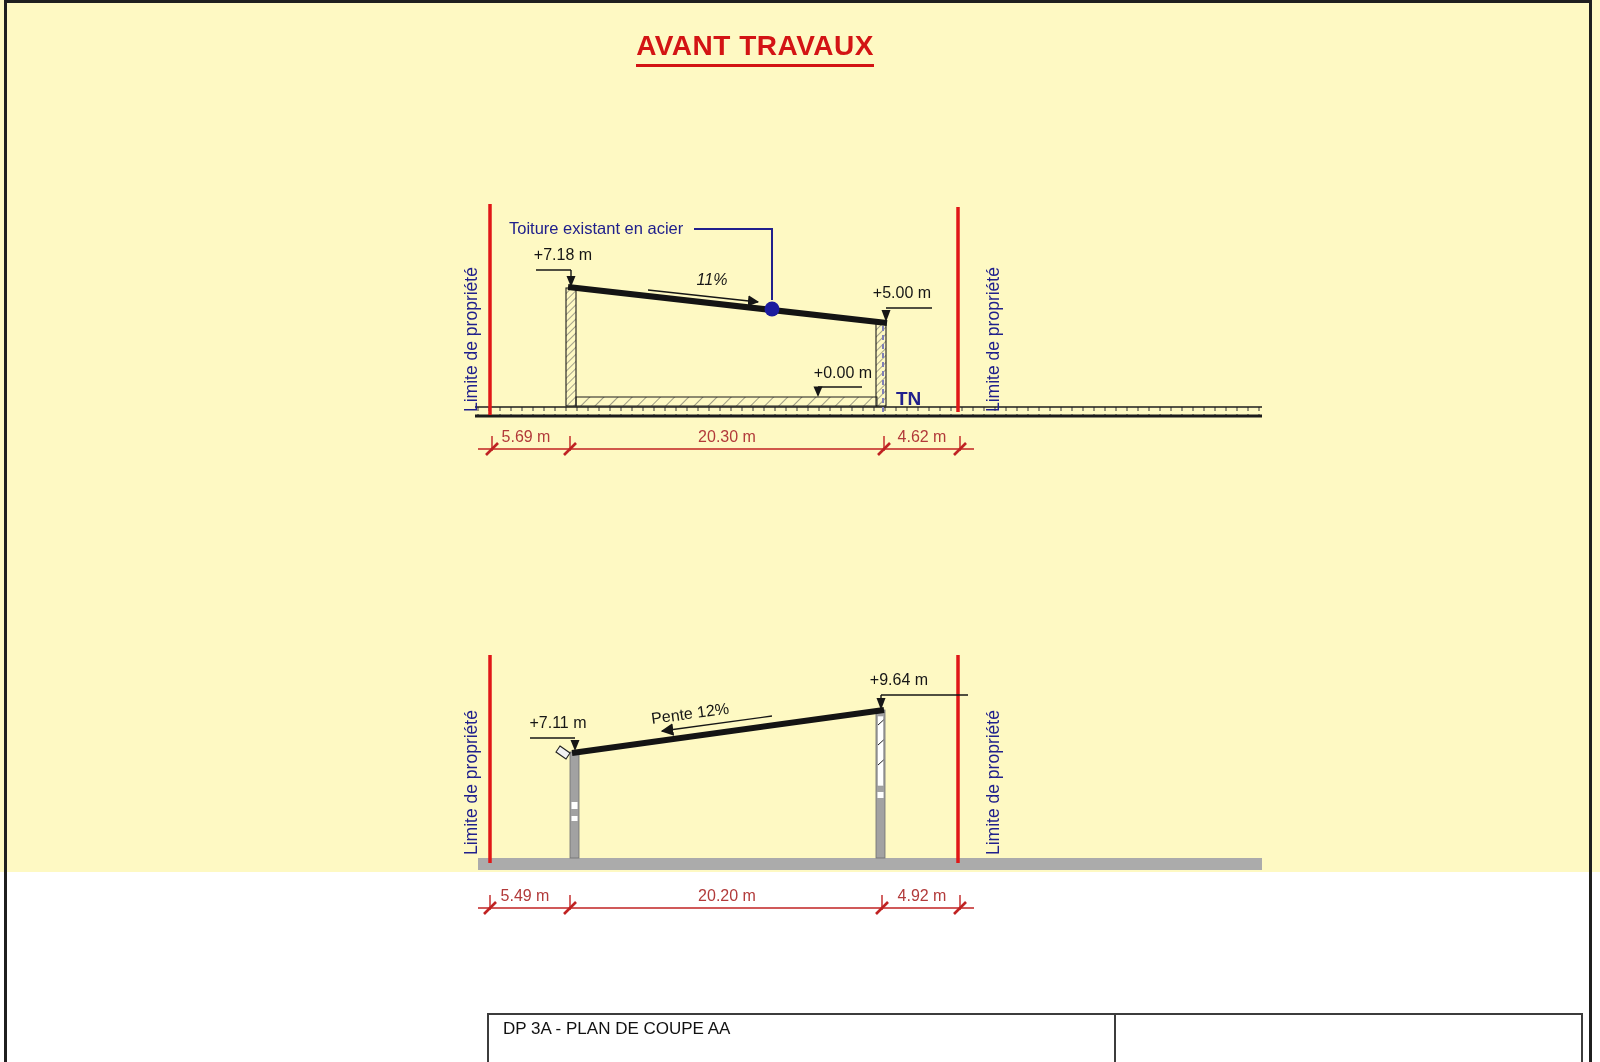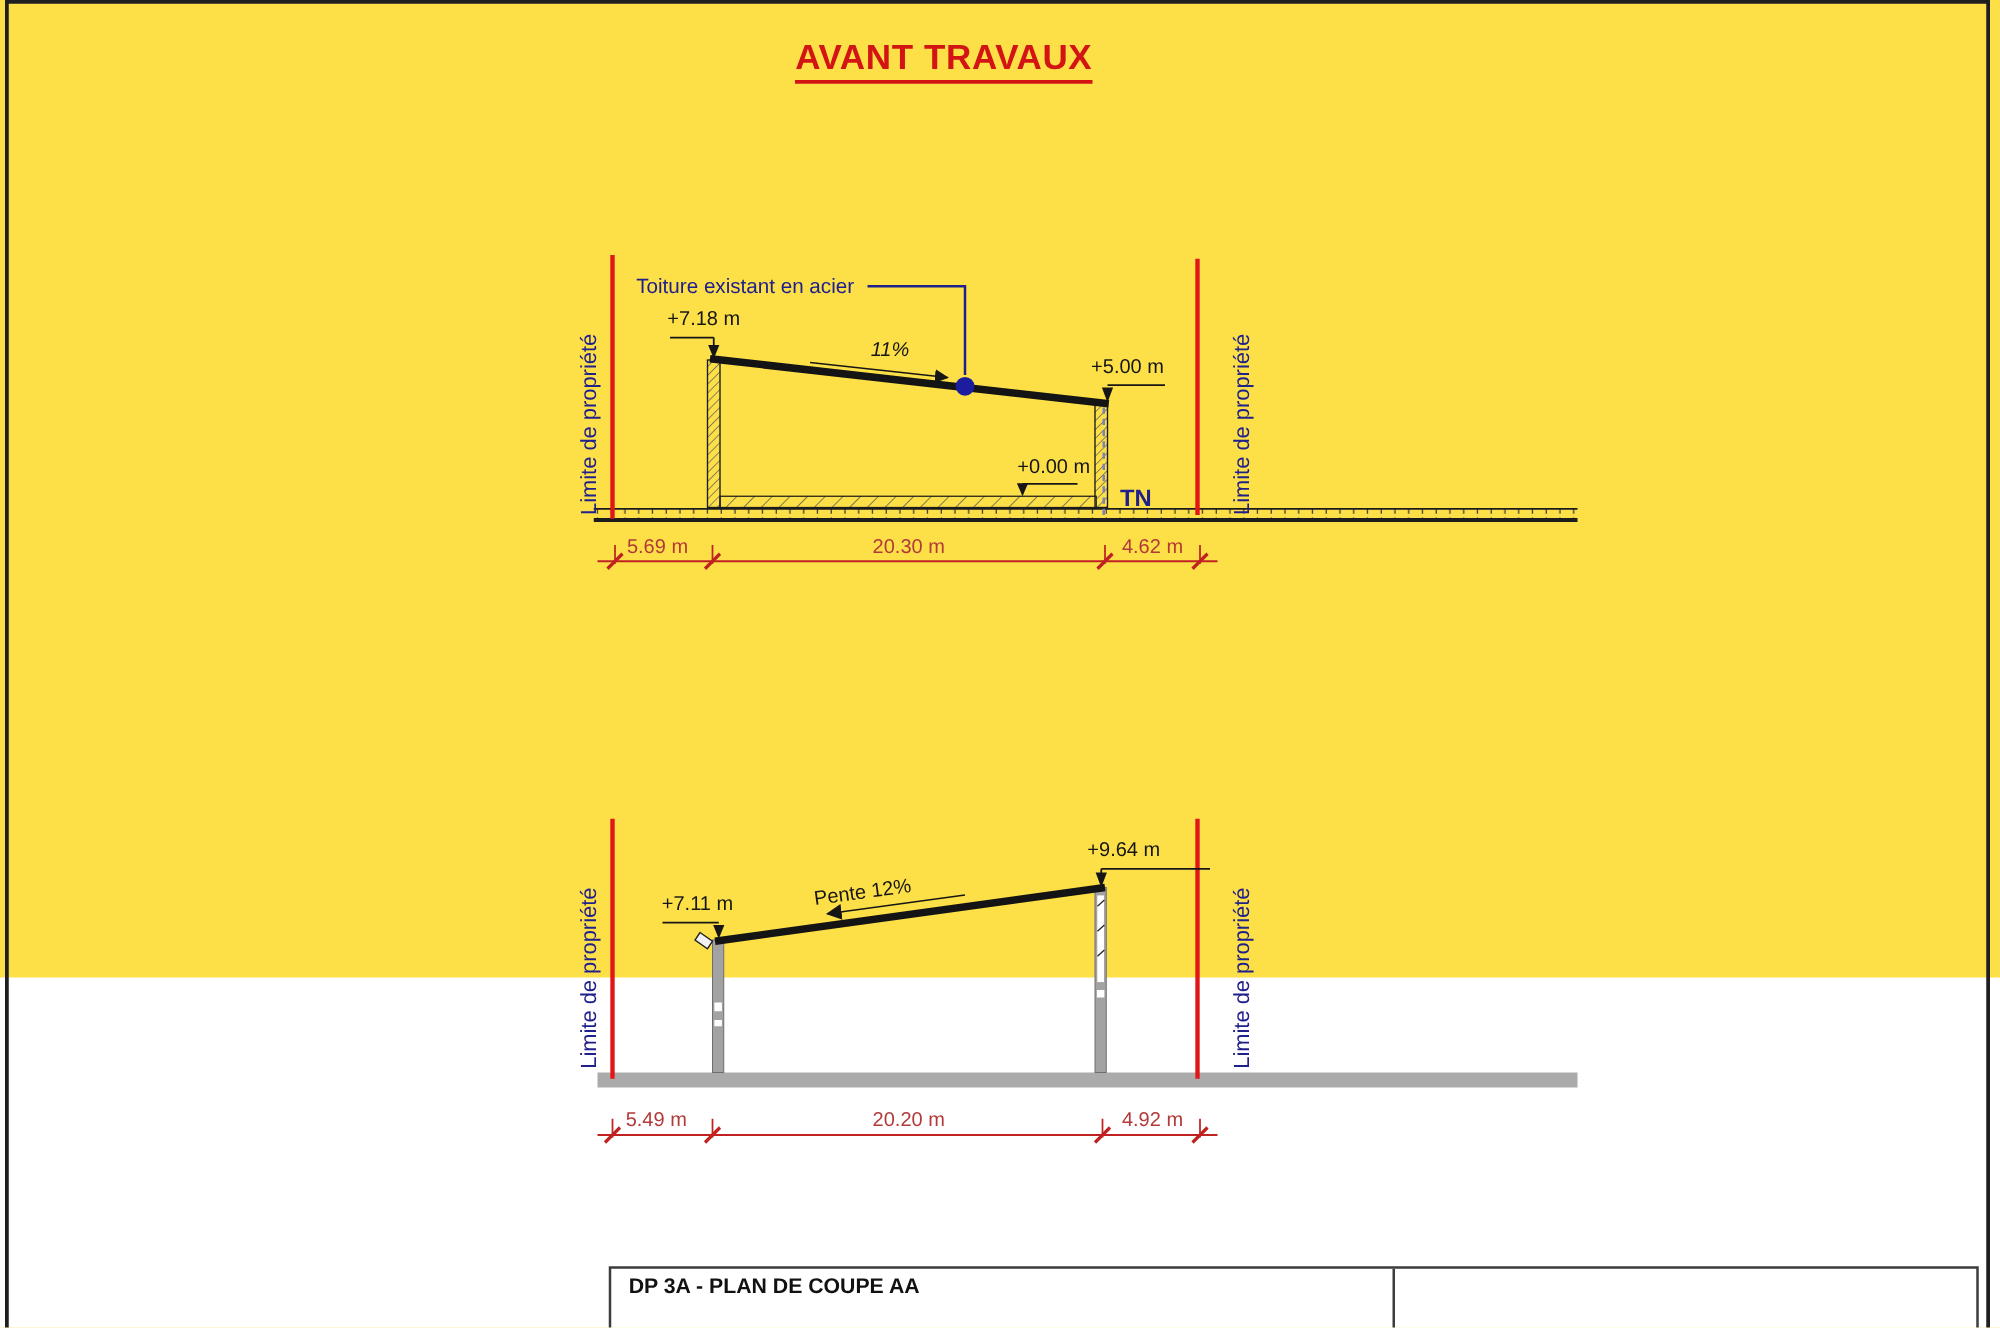--- a/index.html
+++ b/index.html
@@ -1,20 +1,20 @@
 <!DOCTYPE html>
 <html><head>
 <meta charset="utf-8">
 <style>
   html,body{
     margin:0;padding:0;background:#ffffff;
     width:1600px;height:1062px;overflow:hidden;
     font-family:"Liberation Sans", sans-serif;
   }
-  .sheet{position:relative;width:1600px;height:782px;background:#fde047;}
+  .sheet{position:relative;width:1600px;height:872px;background:#fef9c3;}
   .frame{
     position:absolute;left:4px;top:0;width:1588px;height:1100px;
     border-left:3px solid #1f1f1f;border-top:3px solid #1f1f1f;border-right:3px solid #1f1f1f;
     box-sizing:border-box;pointer-events:none;
   }
   .big-title{
     position:absolute;left:0;width:1510px;text-align:center;
     font-size:28px;font-weight:bold;color:#d31414;letter-spacing:.5px;
   }
   .big-title span{display:inline-block;border-bottom:3px solid #d31414;padding-bottom:2px;}
@@ -24,21 +24,21 @@
   #svg-avant{top:180px;}
   #svg-apres{top:650px;}
   .titleblock{
     position:absolute;left:487px;top:1013px;width:1096px;height:70px;
     border:2px solid #3c3c3c;box-sizing:border-box;background:#fff;
   }
   .titleblock .tb-divider{
     position:absolute;left:625px;top:0;bottom:0;width:2px;background:#3c3c3c;
   }
   .titleblock .tb-text{
-    position:absolute;left:14px;top:4px;font-size:17px;font-weight:bold;color:#111;
+    position:absolute;left:14px;top:4px;font-size:17px;font-weight:normal;color:#111;
   }
   text{font-family:"Liberation Sans", sans-serif;}
   .lvl{fill:#161616;font-size:16px;}
   .dimtxt{fill:#b23a3a;font-size:16px;}
   .navytxt{fill:#20208c;}
 </style>
 </head>
 <body>
 
 <div class="sheet">

